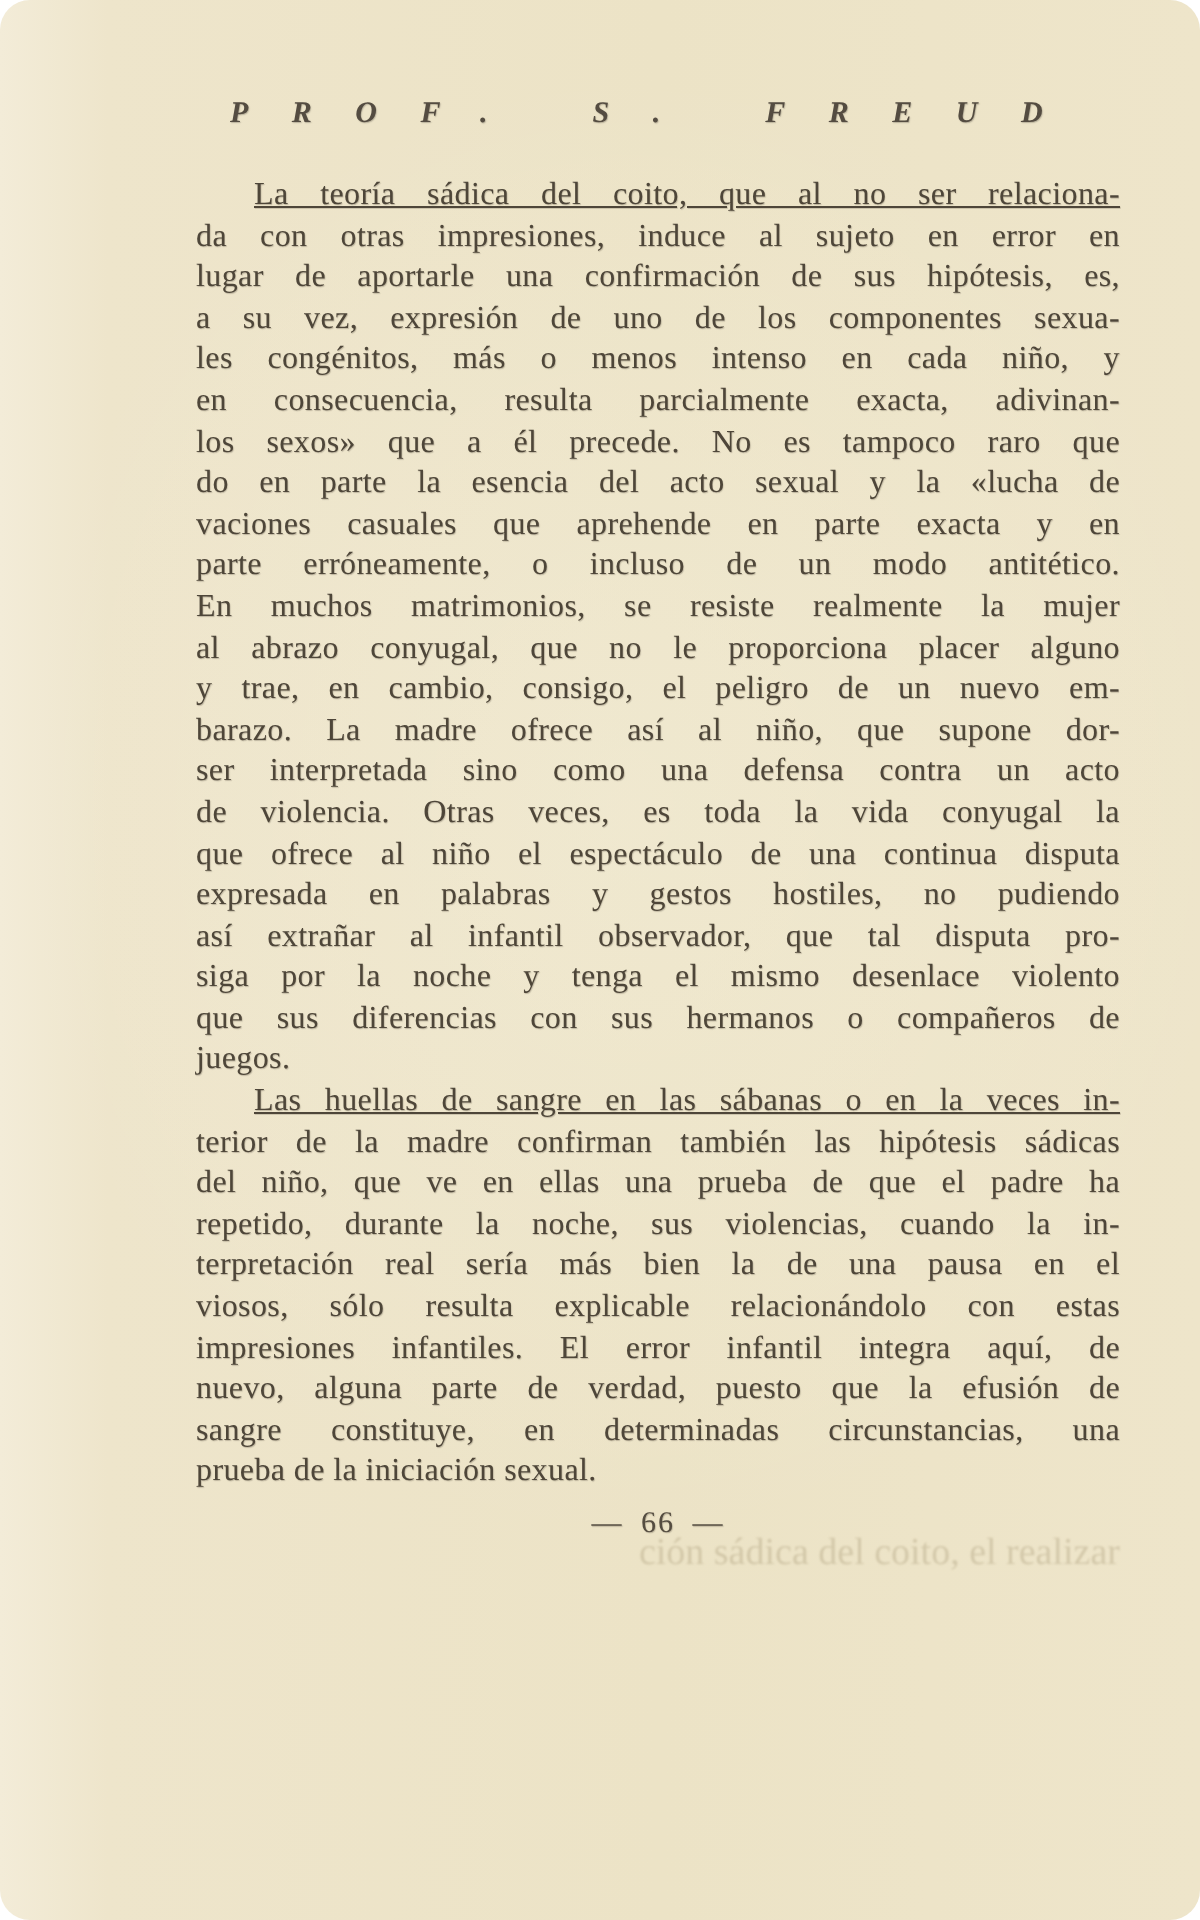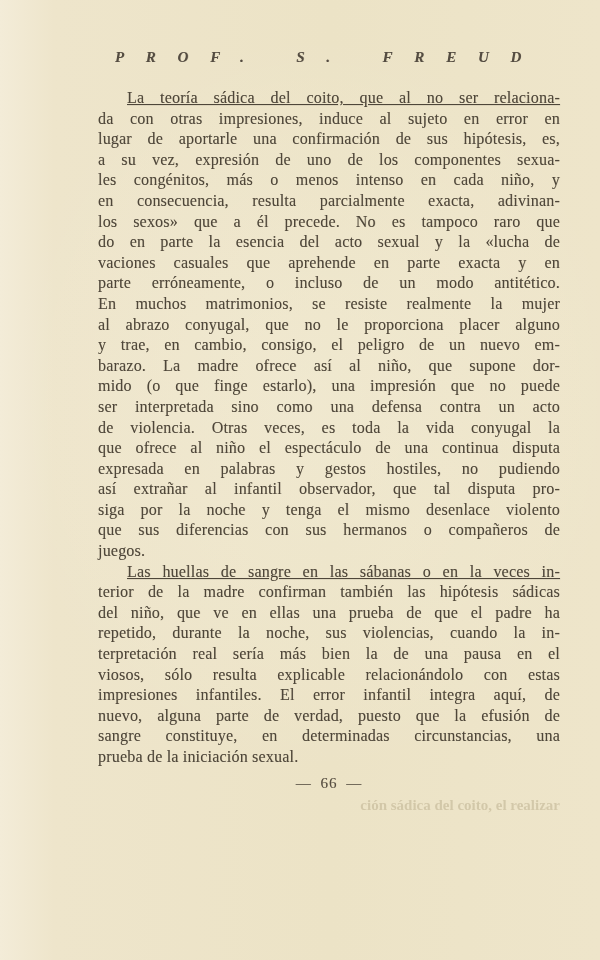--- a/index.html
+++ b/index.html
@@ -15,20 +15,21 @@
   .page {
     position: relative;
     width: 600px;
     height: 960px;
     box-sizing: border-box;
     background:
       radial-gradient(ellipse 420px 500px at 52% 42%, rgba(255,253,244,0.20), rgba(255,253,244,0) 75%),
       linear-gradient(90deg, #f3ecd8 0%, #eee5cb 9%, #ece3c6 55%, #eee5ca 100%);
     background-color: #ece3c7;
     color: #4e4639;
+    border-radius: 15px;
   }
   .running-header {
     padding-top: 47px;
     margin-left: 98px;
     width: 462px;
     text-align: center;
     font-style: italic;
     font-weight: bold;
     font-size: 15px;
     line-height: 20px;
@@ -65,30 +66,29 @@
     width: 462px;
     text-align: center;
     font-size: 15px;
     letter-spacing: 1px;
     word-spacing: 4px;
     color: #554d41;
     text-shadow: 0.35px 0.35px 0.5px rgba(78,70,57,0.30);
   }
   .show-through {
     position: absolute;
-    top: 797px;
+    top: 766px;
     left: 98px;
     width: 462px;
     text-align: right;
-    font-size: 15px;
+    font-size: 19px;
     color: #a99b78;
     opacity: 0.38;
     filter: blur(0.4px);
     pointer-events: none;
-    font-weight: bold;
   }
 </style>
 </head>
 <body>
 
 <div class="page">
   <div class="running-header">PROF. S. FREUD</div>
 
   <div class="text-block">
       <div class="line first">La teoría sádica del coito, que al no ser relaciona-</div>
@@ -98,21 +98,20 @@
       <div class="line">les congénitos, más o menos intenso en cada niño, y</div>
       <div class="line">en consecuencia, resulta parcialmente exacta, adivinan-</div>
       <div class="line">los sexos» que a él precede. No es tampoco raro que</div>
       <div class="line">do en parte la esencia del acto sexual y la «lucha de</div>
       <div class="line">vaciones casuales que aprehende en parte exacta y en</div>
       <div class="line">parte erróneamente, o incluso de un modo antitético.</div>
       <div class="line">En muchos matrimonios, se resiste realmente la mujer</div>
       <div class="line">al abrazo conyugal, que no le proporciona placer alguno</div>
       <div class="line">y trae, en cambio, consigo, el peligro de un nuevo em-</div>
       <div class="line">barazo. La madre ofrece así al niño, que supone dor-</div>
-      <div class="line">mido (o que finge estarlo), una impresión que no puede</div>
       <div class="line">ser interpretada sino como una defensa contra un acto</div>
       <div class="line">de violencia. Otras veces, es toda la vida conyugal la</div>
       <div class="line">que ofrece al niño el espectáculo de una continua disputa</div>
       <div class="line">expresada en palabras y gestos hostiles, no pudiendo</div>
       <div class="line">así extrañar al infantil observador, que tal disputa pro-</div>
       <div class="line">siga por la noche y tenga el mismo desenlace violento</div>
       <div class="line">que sus diferencias con sus hermanos o compañeros de</div>
       <div class="line last">juegos.</div>
       <div class="line first">Las huellas de sangre en las sábanas o en la veces in-</div>
       <div class="line">terior de la madre confirman también las hipótesis sádicas</div>

